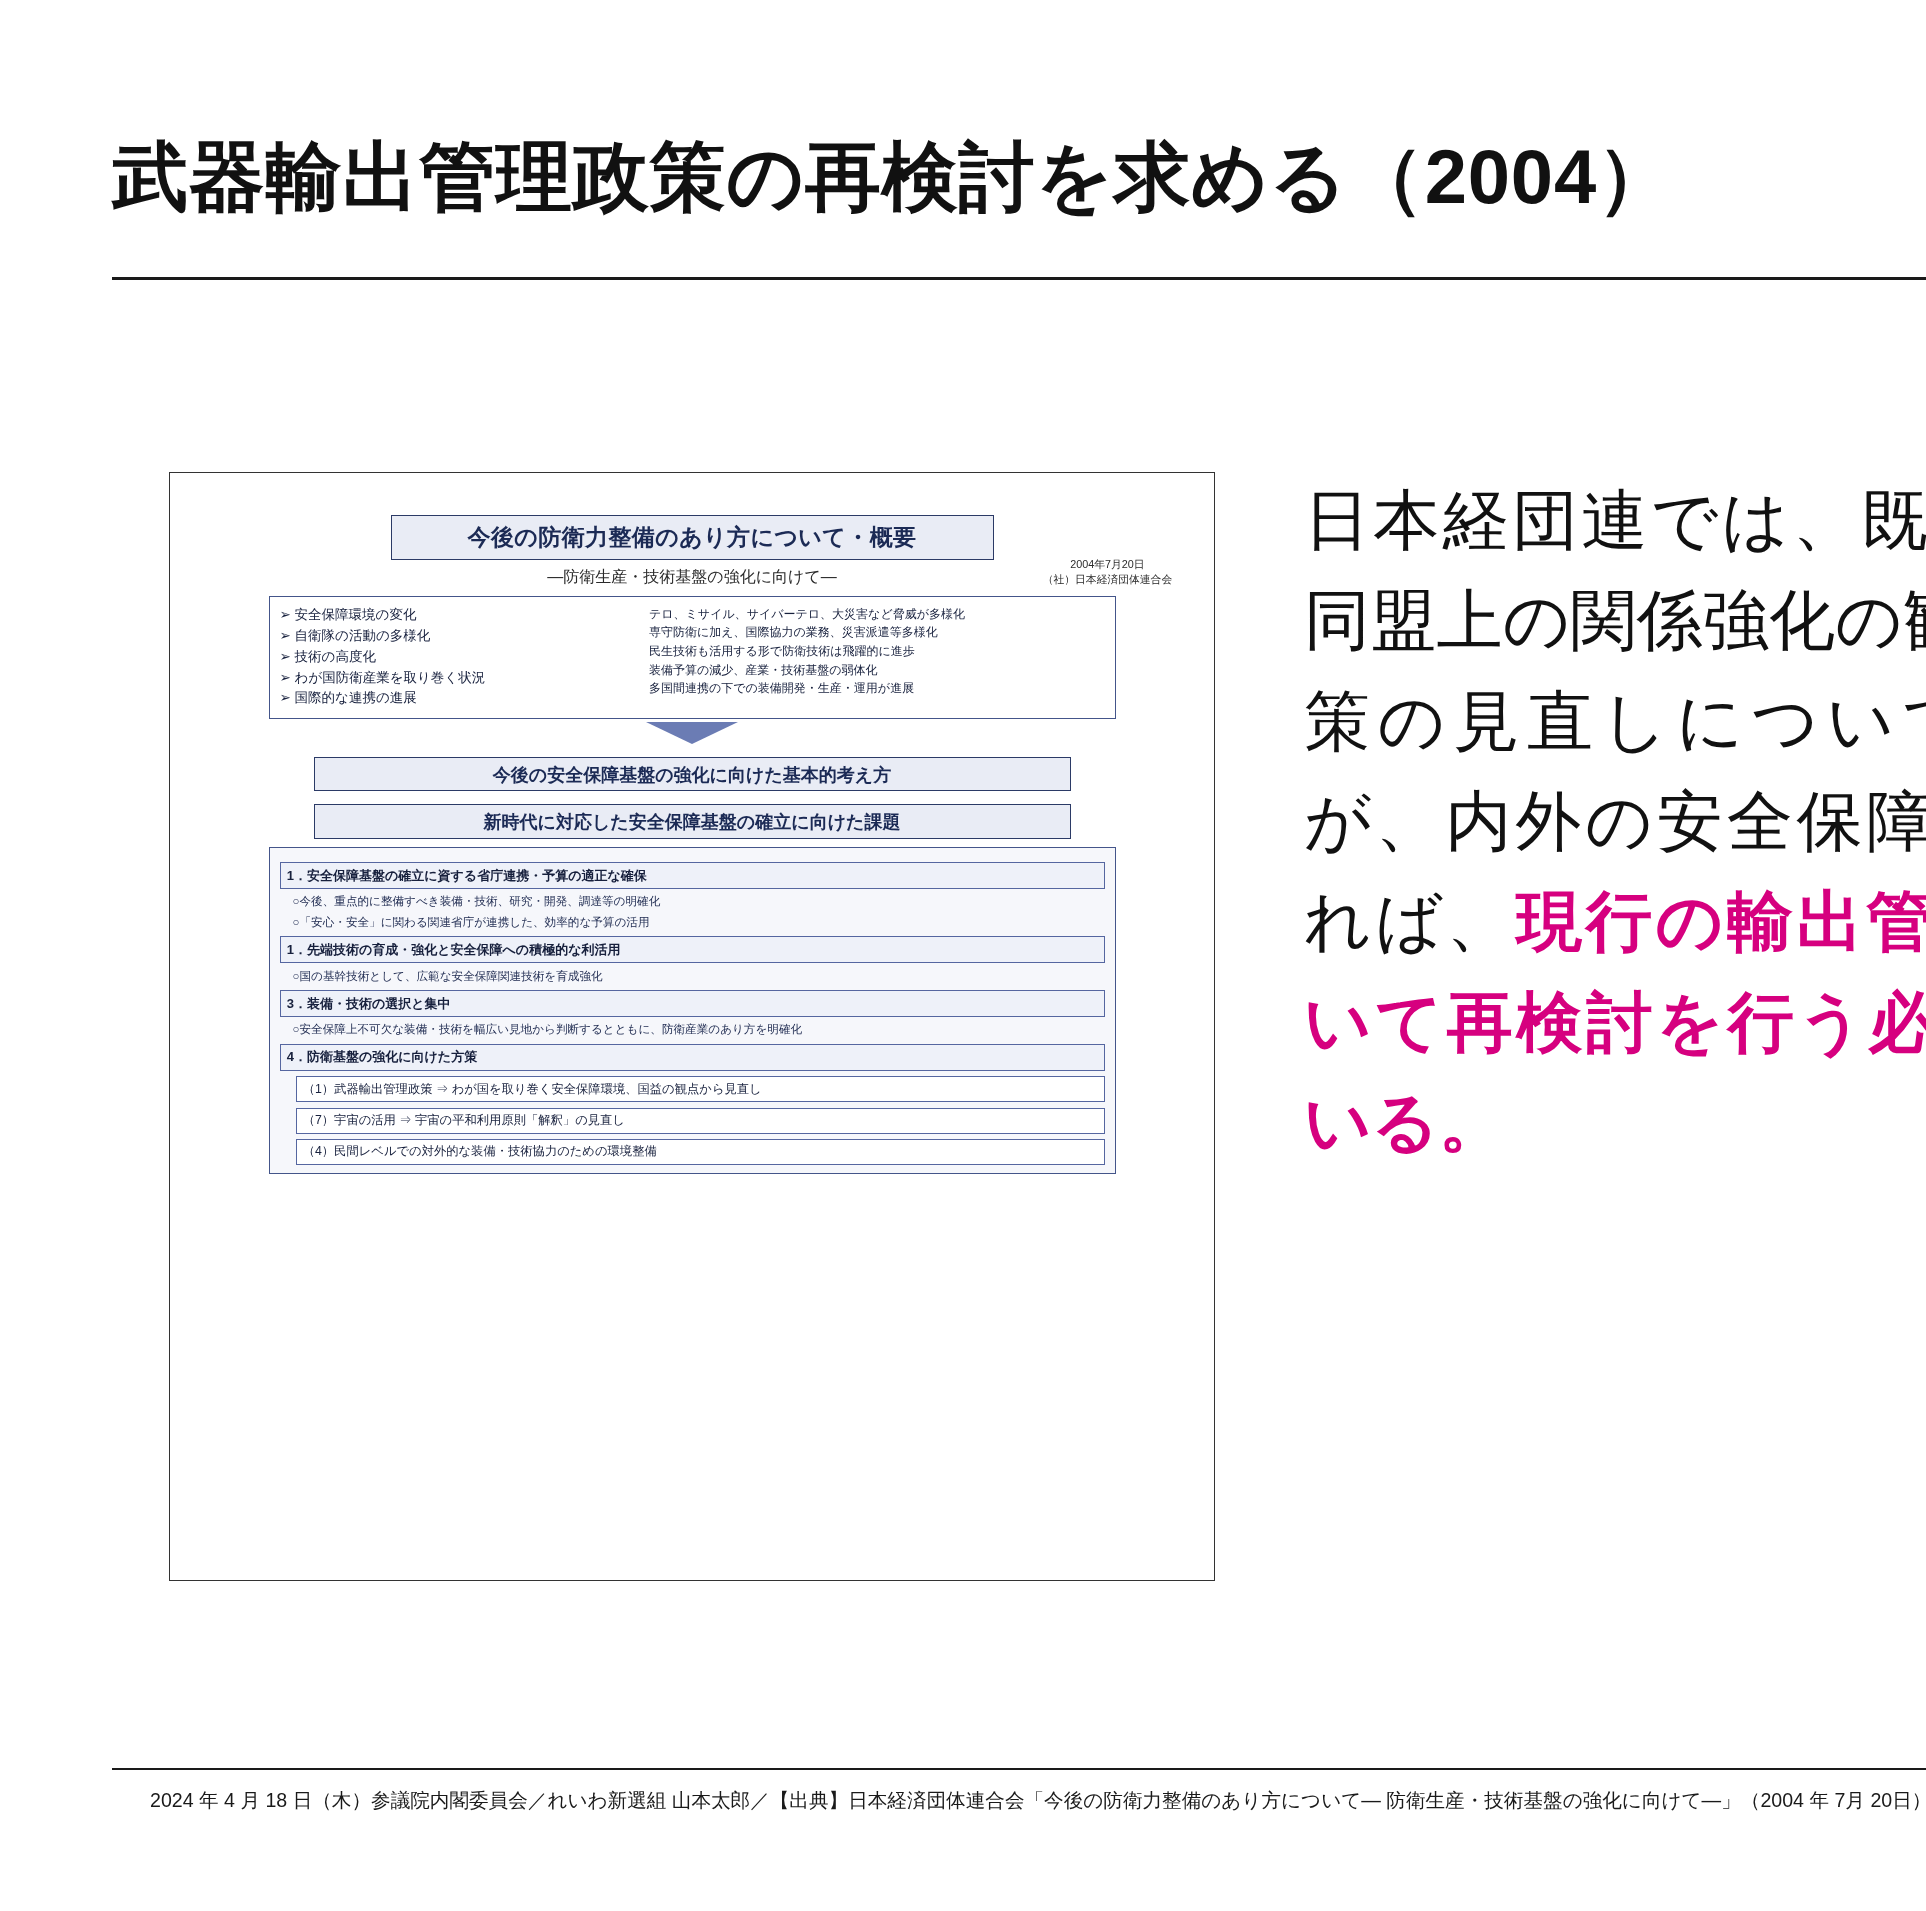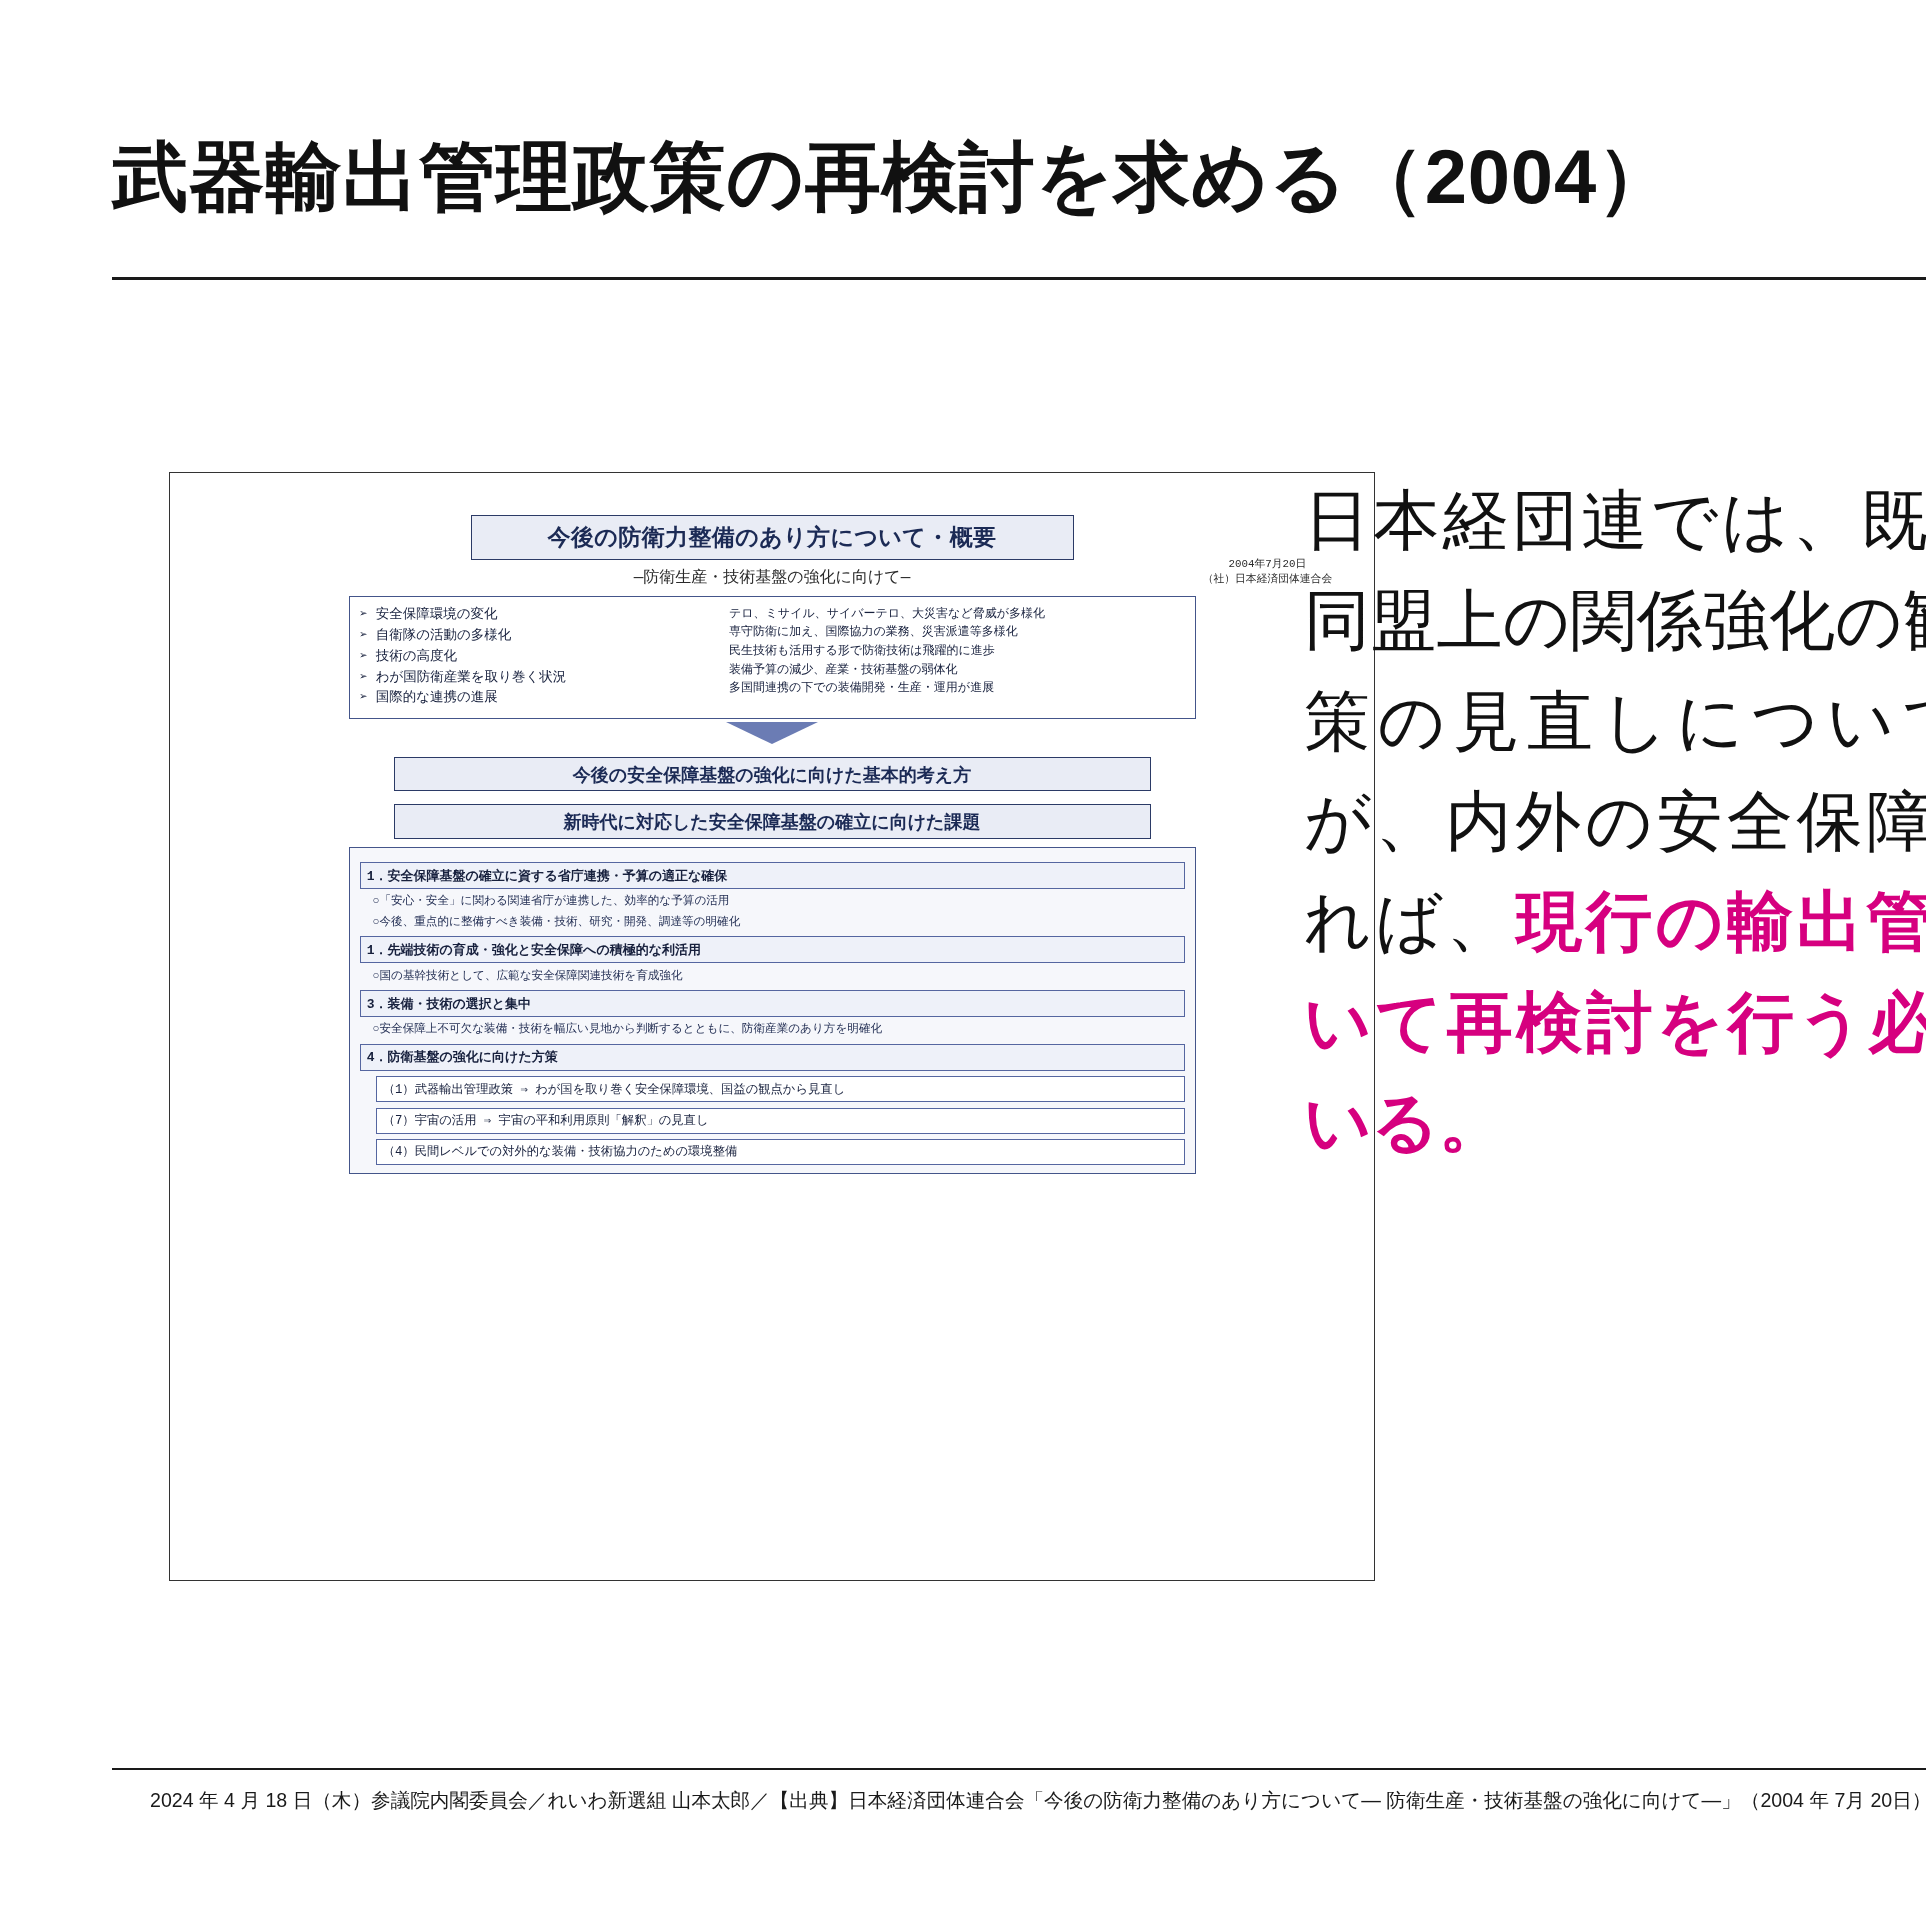--- a/index.html
+++ b/index.html
@@ -40,26 +40,25 @@
     width: 2481px;
     height: 3.1px;
     background: #1a1a1a;
   }
 
   
   .figure-frame {
     position: absolute;
     left: 169px;
     top: 472px;
-    width: 1206px;
+    width: 1046px;
     height: 1109px;
     border: 1.9px solid #333333;
     background: #ffffff;
     box-sizing: border-box;
-    font-family: Liberation Mono, monospace;
   }
   .fig-inner {
     position: absolute;
     left: 31px;
     top: 19px;
     right: 31px;
     bottom: 23px;
     background: #ffffff;
   }
   .fig-head {
@@ -238,22 +237,22 @@
 
       <div class="arrowband"></div>
 
       <div class="band">今後の安全保障基盤の強化に向けた基本的考え方</div>
 
 
       <div class="band">新時代に対応した安全保障基盤の確立に向けた課題</div>
 
       <div class="panel">
         <div class="numbered">1．安全保障基盤の確立に資する省庁連携・予算の適正な確保</div>
+        <div class="sub-note">○今後、重点的に整備すべき装備・技術、研究・開発、調達等の明確化</div>
         <div class="sub-note">○「安心・安全」に関わる関連省庁が連携した、効率的な予算の活用</div>
-        <div class="sub-note">○今後、重点的に整備すべき装備・技術、研究・開発、調達等の明確化</div>
 
         <div class="numbered">1．先端技術の育成・強化と安全保障への積極的な利活用</div>
         <div class="sub-note">○国の基幹技術として、広範な安全保障関連技術を育成強化</div>
 
         <div class="numbered">3．装備・技術の選択と集中</div>
         <div class="sub-note">○安全保障上不可欠な装備・技術を幅広い見地から判断するとともに、防衛産業のあり方を明確化</div>
 
         <div class="numbered">4．防衛基盤の強化に向けた方策</div>
 
         <div class="bracket-row">（1）武器輸出管理政策 ⇒ わが国を取り巻く安全保障環境、国益の観点から見直し</div>

